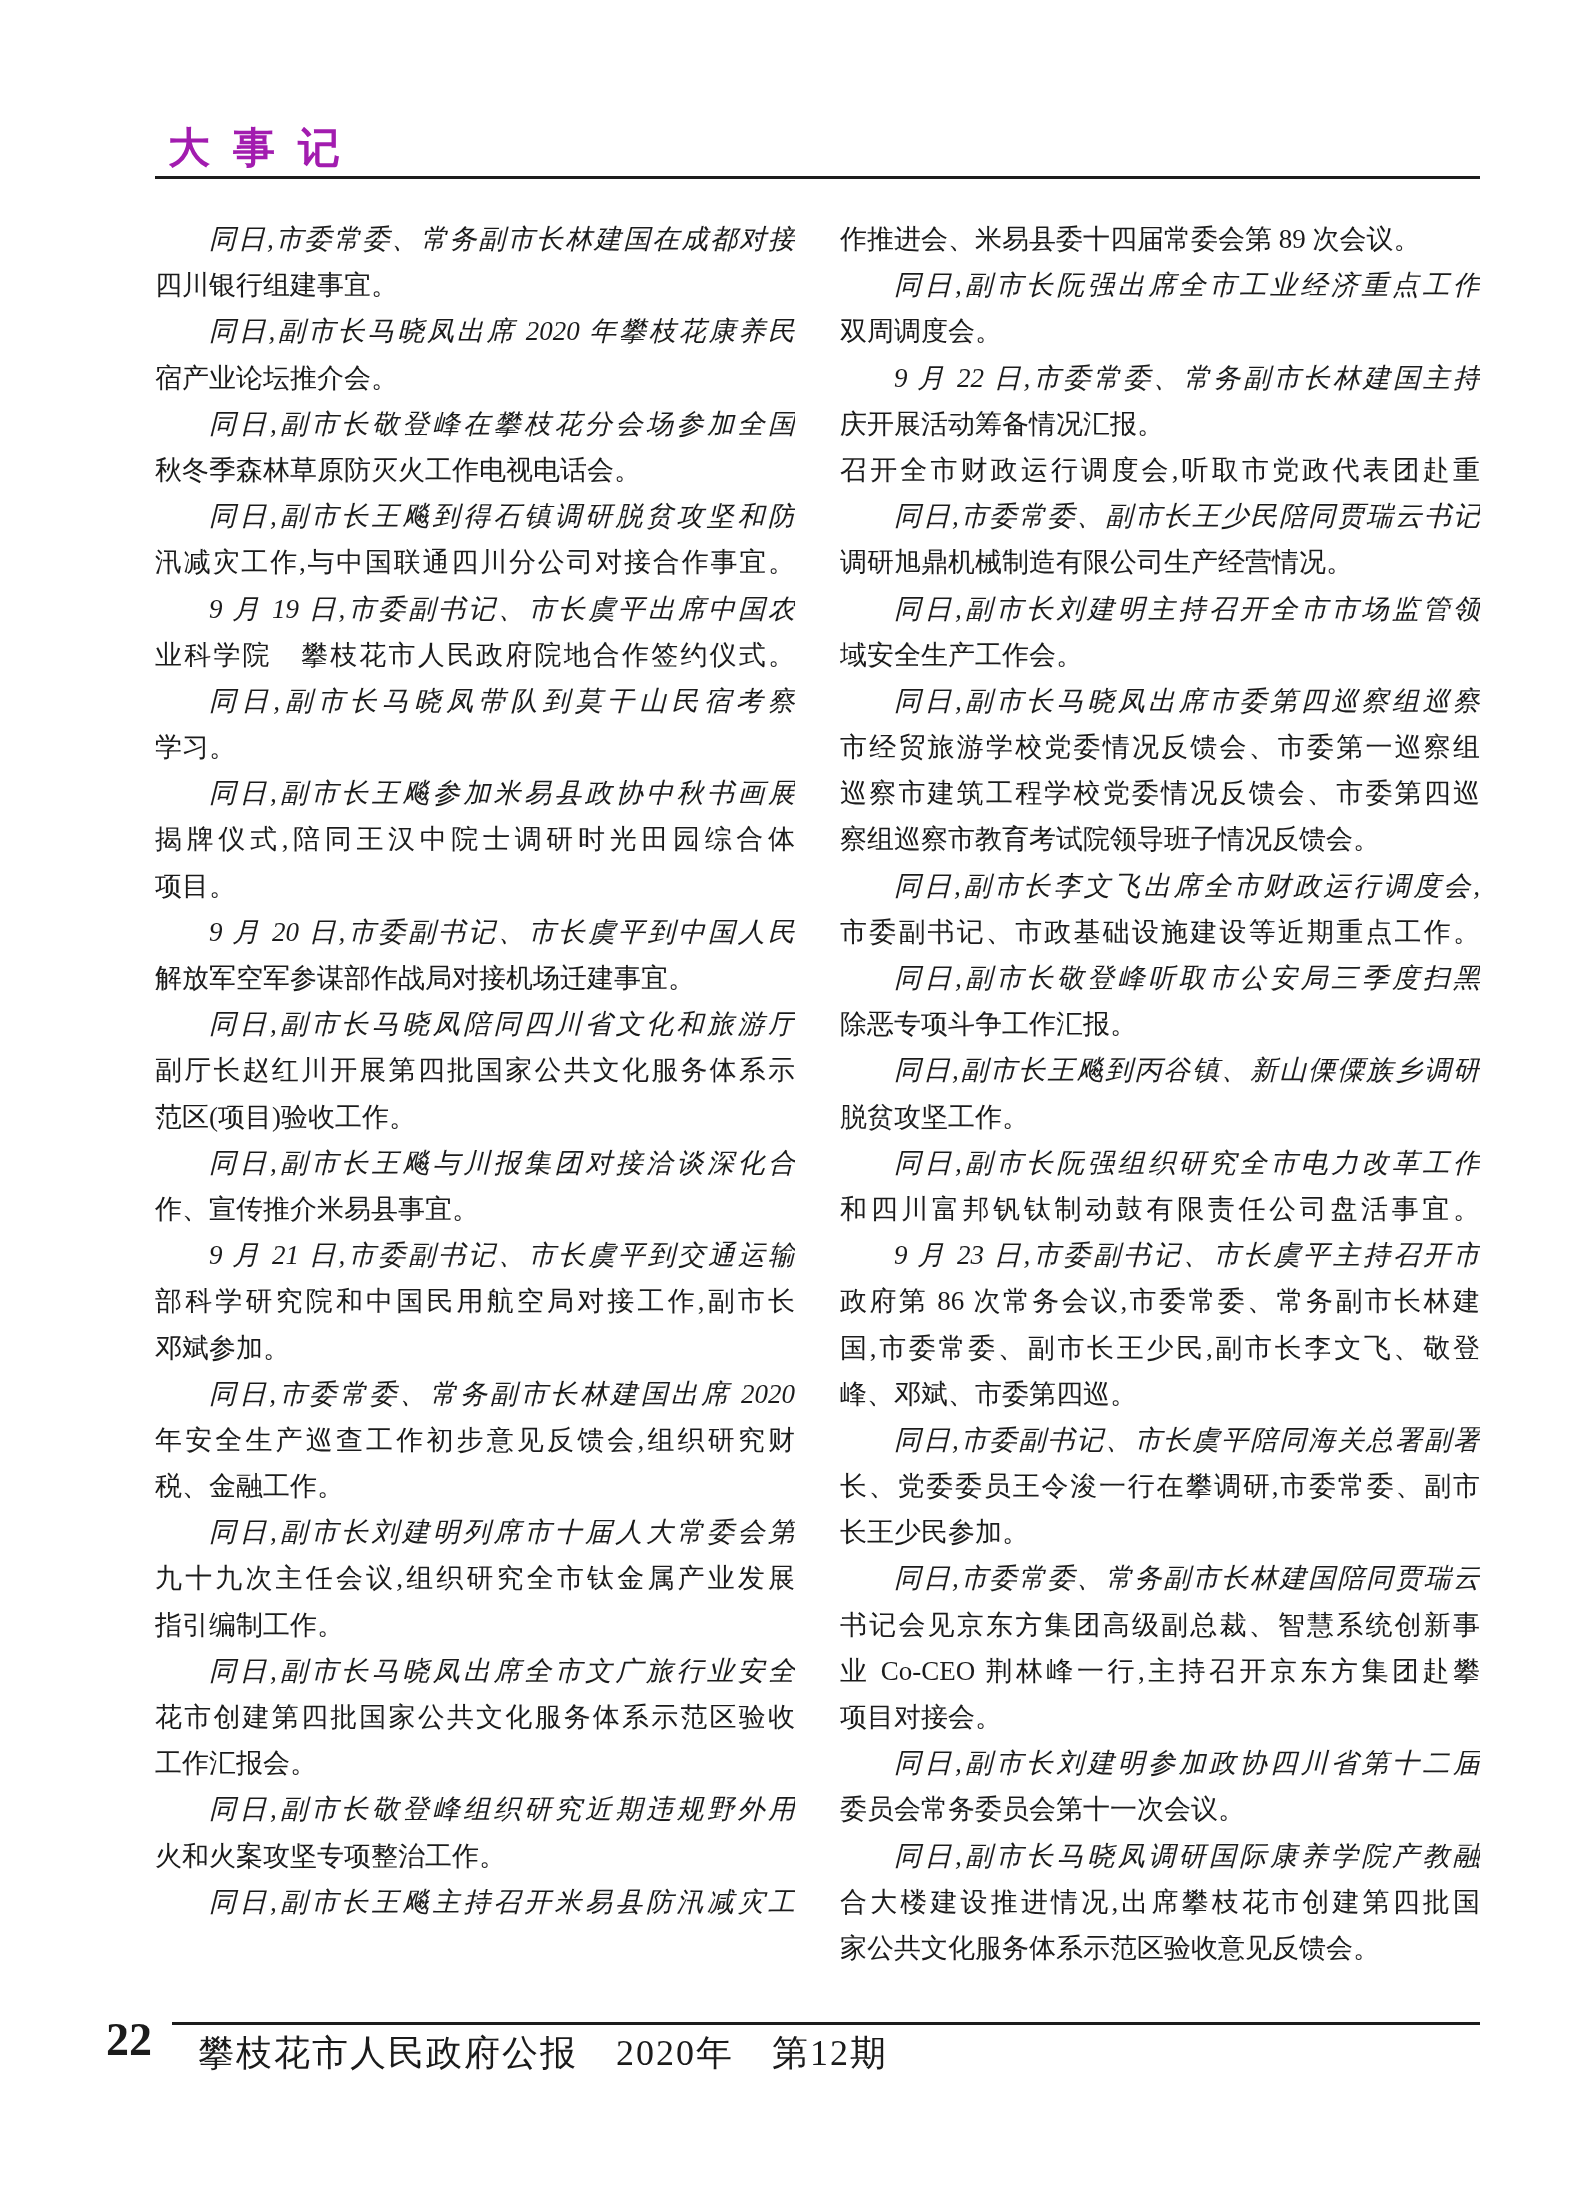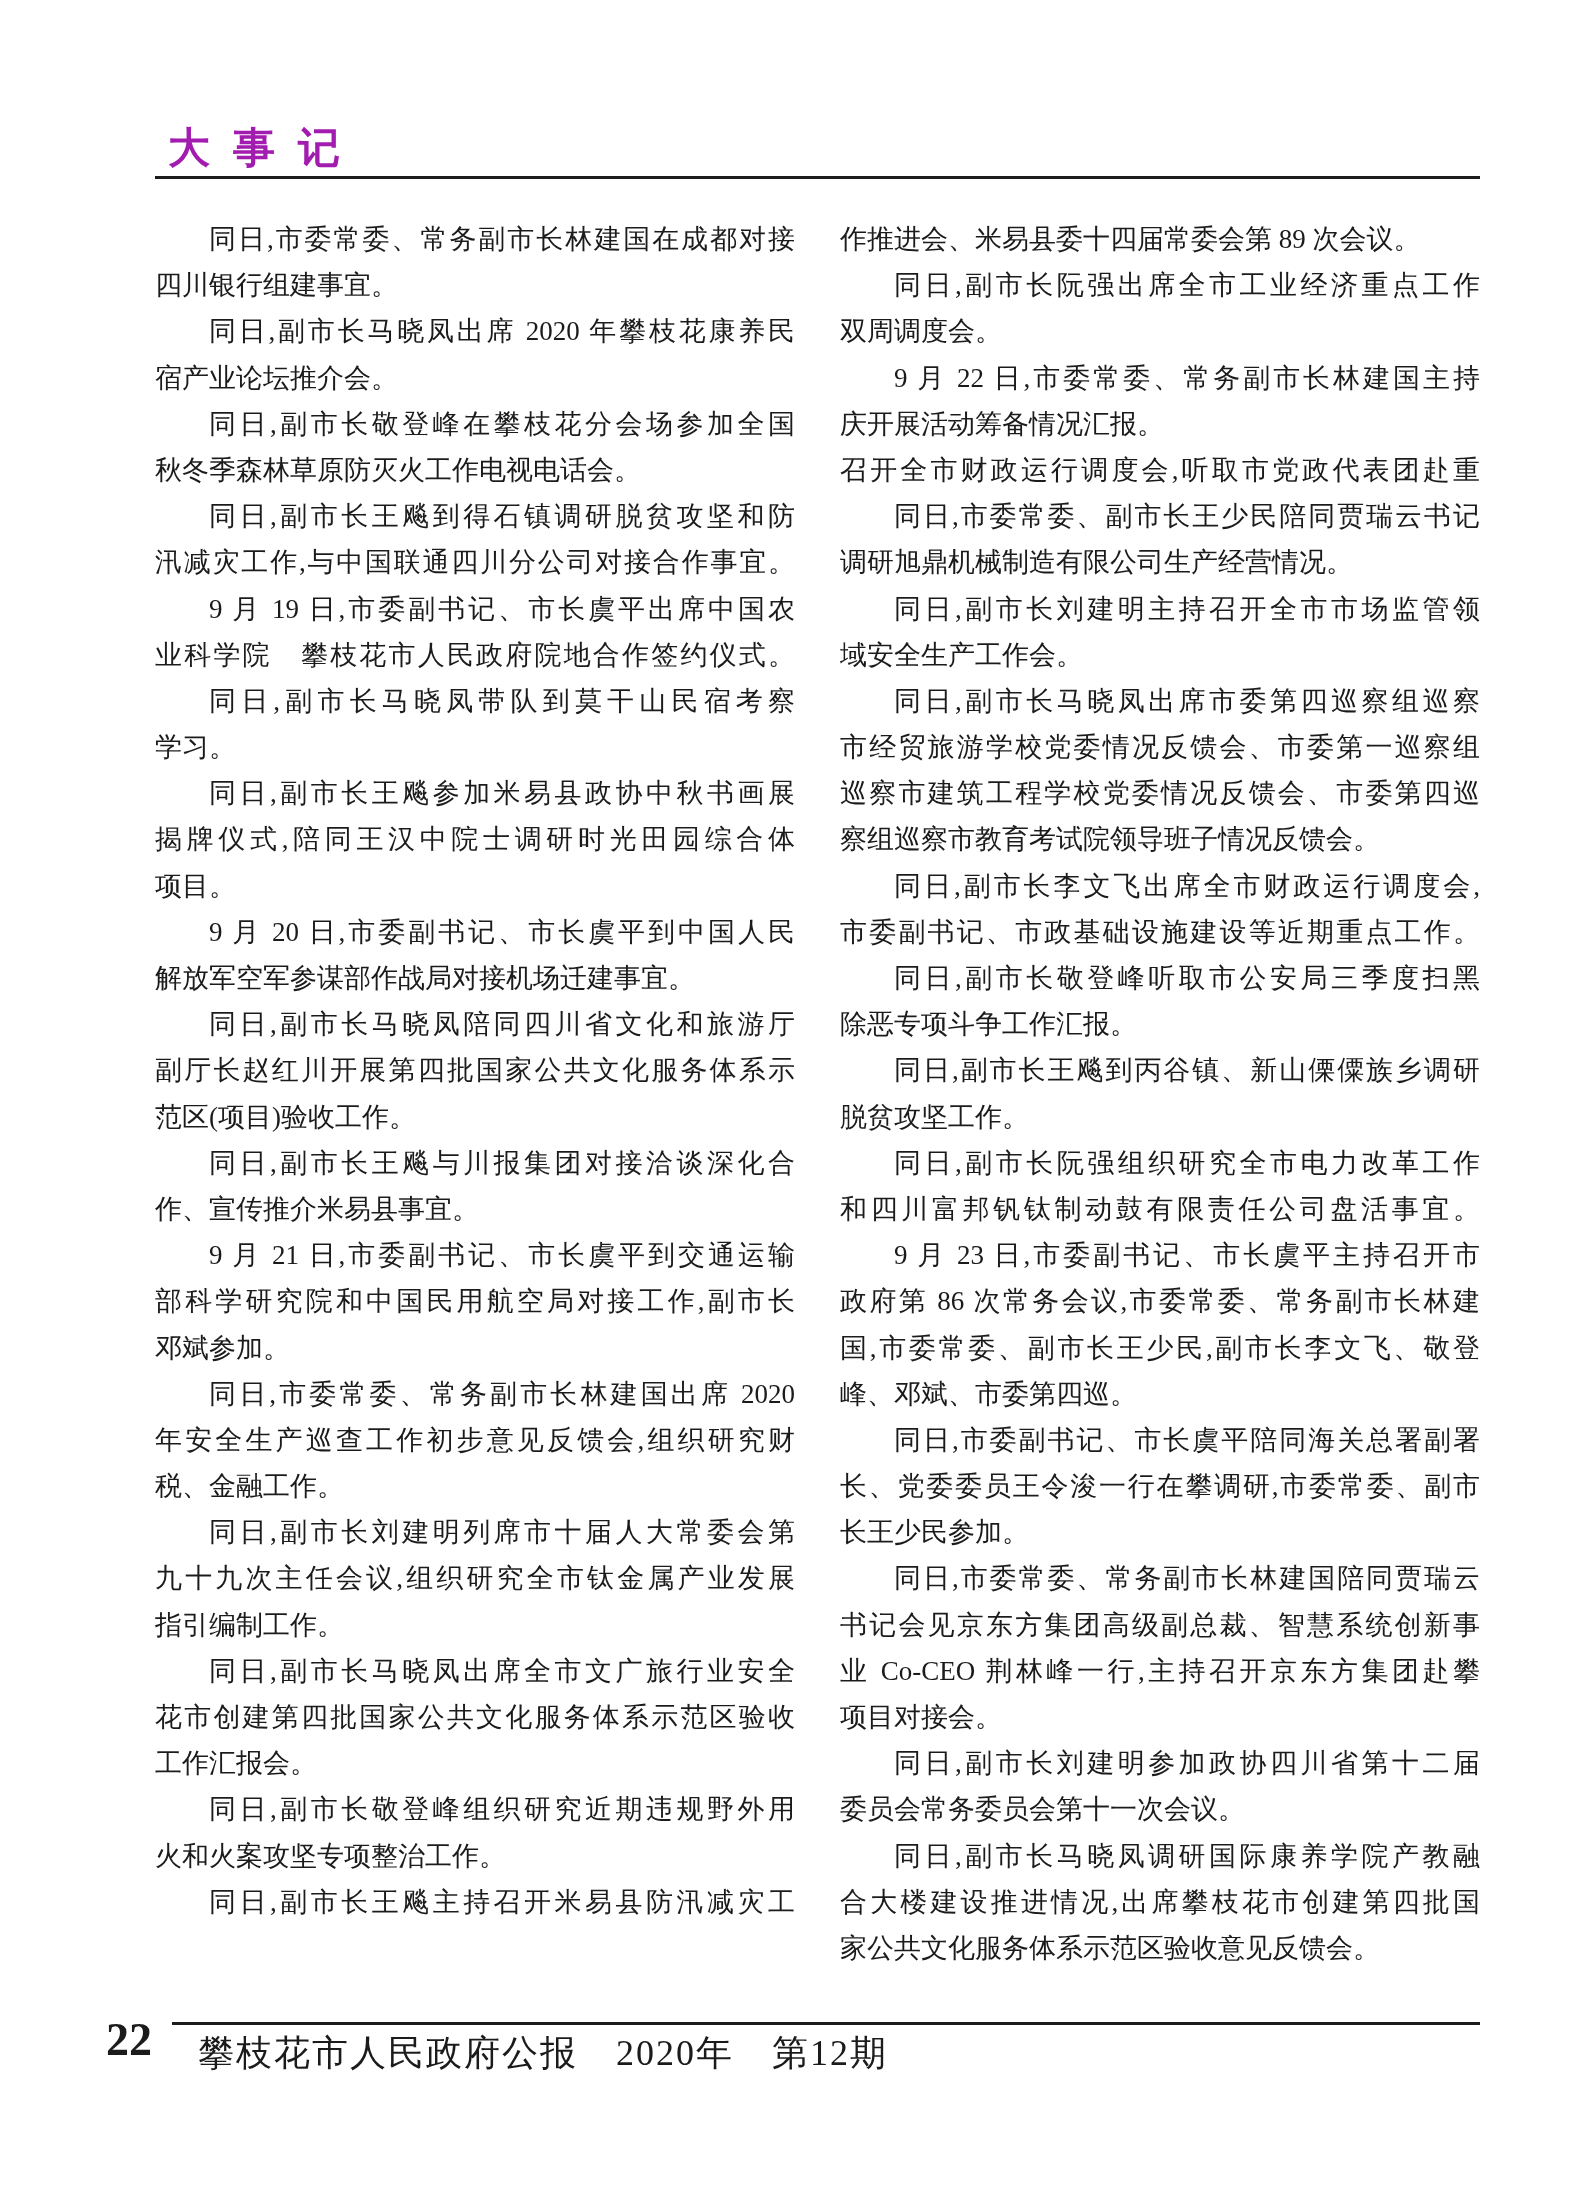--- a/index.html
+++ b/index.html
@@ -31,21 +31,21 @@
     display:flex;gap:45px;
   }
   .col{width:640px;}
   .line{
     font-size:27px;
     height:46.2px;
     line-height:46.2px;
     text-align:left;
     overflow:hidden;
   }
-  .line.ind{padding-left:54px;}
+  .line.ind{padding-left:54px;font-style:italic;}
   .line.jfy{text-align:justify;text-align-last:justify;}
   .footer-pagenum{
     position:absolute;left:106px;top:2020px;
     font-size:46px;font-weight:bold;line-height:40px;
     font-family:"Liberation Serif","DejaVu Serif",serif;
   }
   .footer-rule{
     position:absolute;left:172px;top:2022px;
     width:1308px;height:3px;background:#1c1c1c;
   }

